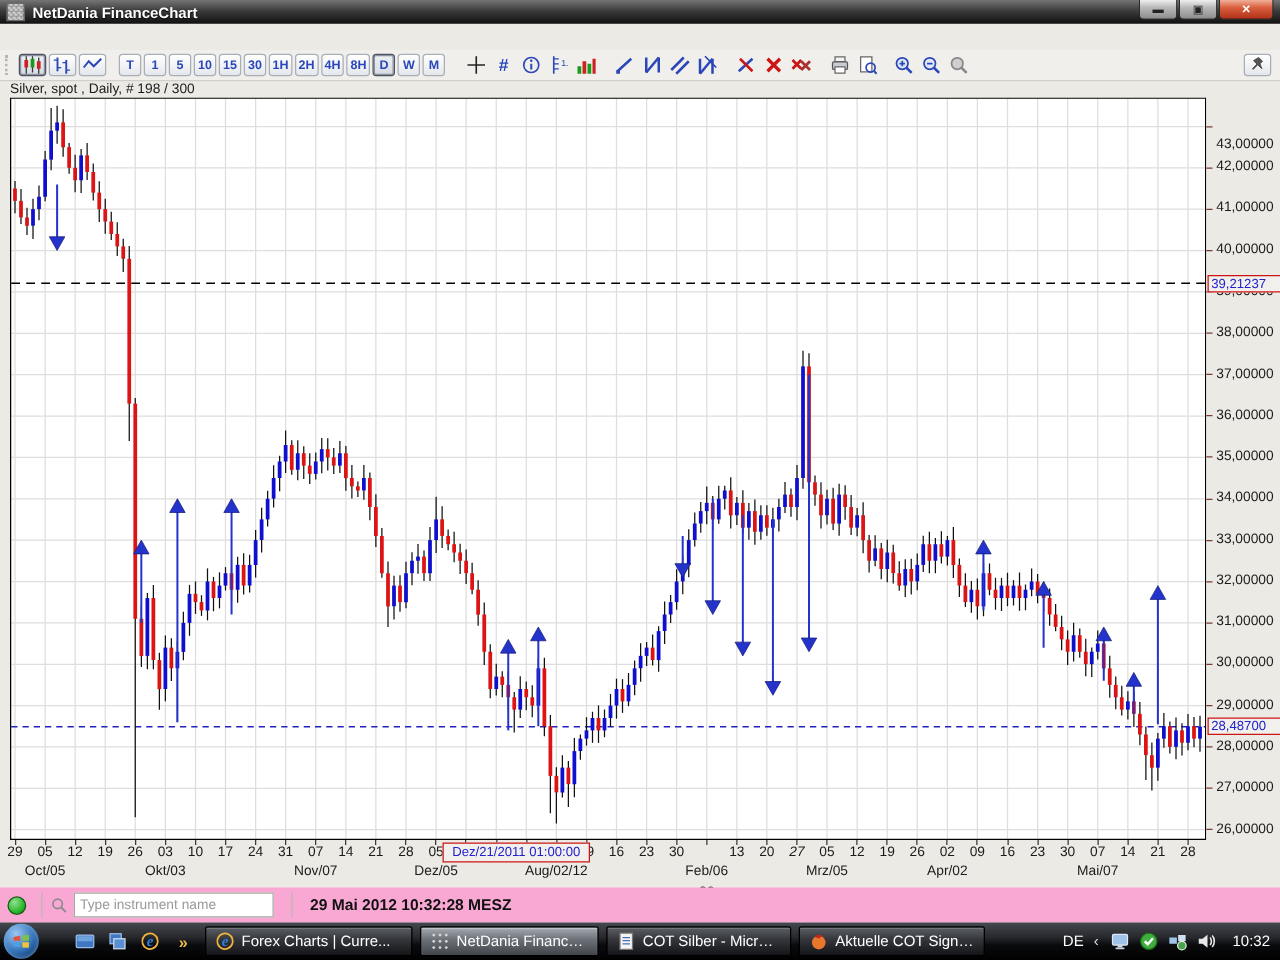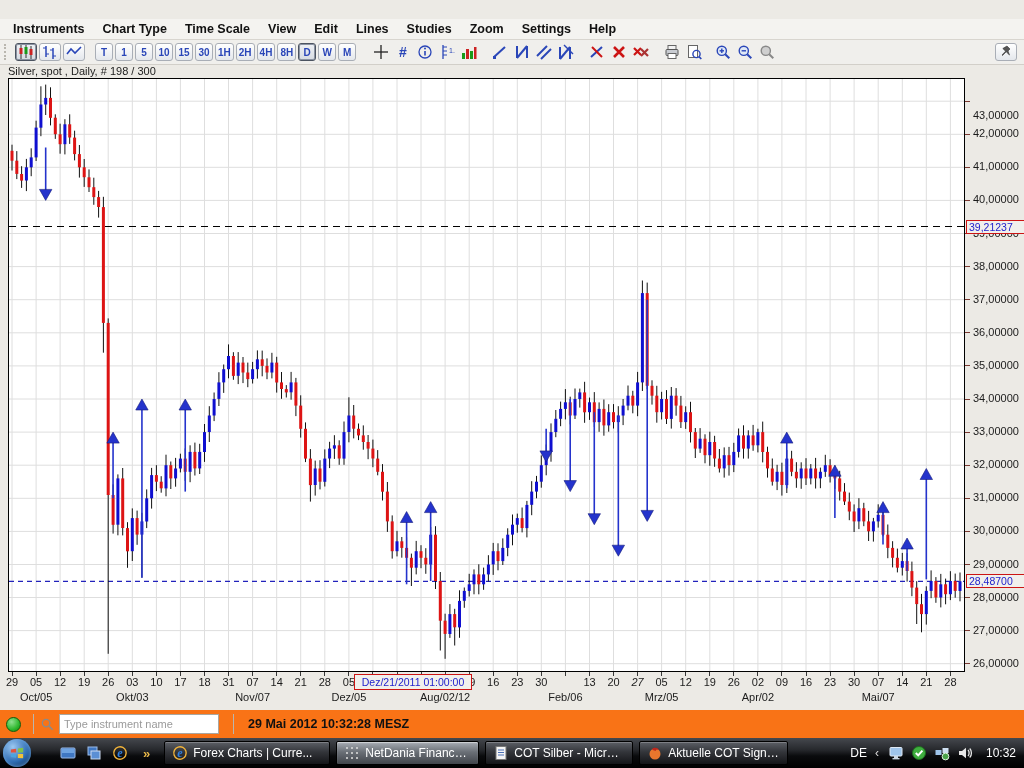--- a/index.html
+++ b/index.html
@@ -40,21 +40,21 @@
   .y-tick{position:absolute;left:965px;width:5px;height:1px;background:#7c3a32;}
   .y-label{position:absolute;left:973px;width:50px;font-size:11px;color:#1b1b1b;}
   .y-box{position:absolute;left:966px;width:56px;height:12px;border:1px solid #cc1414;background:#f1f0ec;
     color:#2222cc;font-size:10.5px;line-height:12px;padding-left:2px;z-index:3;}
   .x-tickmark{position:absolute;width:1px;height:4px;top:608px;background:#3a3a3a;}
   .x-day{position:absolute;top:612px;width:24px;text-align:center;font-size:11px;color:#1b1b1b;}
   .x-month{position:absolute;top:627px;width:66px;text-align:center;font-size:11px;color:#1b1b1b;}
   .cursor-box{position:absolute;left:354px;top:610px;width:116px;height:14px;border:1px solid #cc1414;
     background:#f1f0ec;color:#2222cc;font-size:10.5px;line-height:14px;text-align:center;z-index:2;}
   
-  .statusbar{position:absolute;left:0;top:710px;width:1024px;height:28px;background:#f97316;
+  .statusbar{position:absolute;left:0;top:710px;width:1024px;height:28px;background:#f9a8d4;
     display:flex;align-items:center;}
   .conn-dot{width:13px;height:13px;border-radius:50%;margin:0 6px 0 6px;
     background:radial-gradient(circle at 35% 30%,#8fe08f,#2eb82e 60%,#157a15);border:1px solid #0e5c0e;}
   .sb-sep{width:1px;height:20px;background:#b9b6af;margin:0 6px;}
   .search-box{display:flex;align-items:center;gap:4px;}
   .search-input{width:150px;height:18px;border:1px solid #a9a6a0;background:#fff;font-size:11px;
     padding:0 4px;font-family:"Liberation Sans",sans-serif;color:#222;}
   .search-input::placeholder{color:#9a9a9a;}
   .sb-clock{font-size:12.5px;font-weight:bold;color:#111;margin-left:8px;}
   
@@ -75,33 +75,30 @@
   .tray{margin-left:auto;display:flex;align-items:center;gap:8px;padding-right:8px;}
   .tray-lang{color:#fff;font-size:12px;}
   .tray-chevron{color:#ddd;font-size:12px;cursor:pointer;}
   .tray-clock{color:#fff;font-size:12px;margin-left:4px;}
 </style>
 </head>
 <body>
 
 <div class="app">
 
+  <div class="titlebar">
+    <div class="title-icon"></div>
+    <div class="title-text">NetDania FinanceChart</div>
+    <div class="win-controls">
+      <div class="win-btn">▬</div>
+      <div class="win-btn">▣</div>
+      <div class="win-btn close">✕</div>
+    </div>
+  </div>
 
-  <div class="menubar" id="menubar">
-      <span class="menu-item">Instruments</span>
-      <span class="menu-item">Chart Type</span>
-      <span class="menu-item">Time Scale</span>
-      <span class="menu-item">View</span>
-      <span class="menu-item">Edit</span>
-      <span class="menu-item">Lines</span>
-      <span class="menu-item">Studies</span>
-      <span class="menu-item">Zoom</span>
-      <span class="menu-item">Settings</span>
-      <span class="menu-item">Help</span>
-    </div>
 
   <div class="toolbar" id="toolbar">
     <div class="grip"></div>
     <span id="tb-charttypes" style="display:flex">
         <button class="tb-btn active">
           <svg class="ico" width="16" height="16" viewBox="0 0 16 16">
             <line x1="3" y1="1" x2="3" y2="15" stroke="#333"></line>
             <rect x="1.5" y="4" width="3" height="6" fill="#cc2222"></rect>
             <line x1="8" y1="1" x2="8" y2="14" stroke="#333"></line>
             <rect x="6.5" y="3" width="3" height="7" fill="#1a9a1a"></rect>
@@ -809,21 +806,21 @@
         <div class="x-day" style="left: 72.2px;">19</div>
         <div class="x-tickmark" style="left: 107.7px;"></div>
         <div class="x-day" style="left: 96.2px;">26</div>
         <div class="x-tickmark" style="left: 131.8px;"></div>
         <div class="x-day" style="left: 120.3px;">03</div>
         <div class="x-tickmark" style="left: 155.9px;"></div>
         <div class="x-day" style="left: 144.4px;">10</div>
         <div class="x-tickmark" style="left: 179.9px;"></div>
         <div class="x-day" style="left: 168.4px;">17</div>
         <div class="x-tickmark" style="left: 204px;"></div>
-        <div class="x-day" style="left: 192.5px;">18</div>
+        <div class="x-day" style="left: 192.5px;">24</div>
         <div class="x-tickmark" style="left: 228px;"></div>
         <div class="x-day" style="left: 216.5px;">31</div>
         <div class="x-tickmark" style="left: 252.1px;"></div>
         <div class="x-day" style="left: 240.6px;">07</div>
         <div class="x-tickmark" style="left: 276.2px;"></div>
         <div class="x-day" style="left: 264.7px;">14</div>
         <div class="x-tickmark" style="left: 300.2px;"></div>
         <div class="x-day" style="left: 288.7px;">21</div>
         <div class="x-tickmark" style="left: 324.3px;"></div>
         <div class="x-day" style="left: 312.8px;">28</div>

